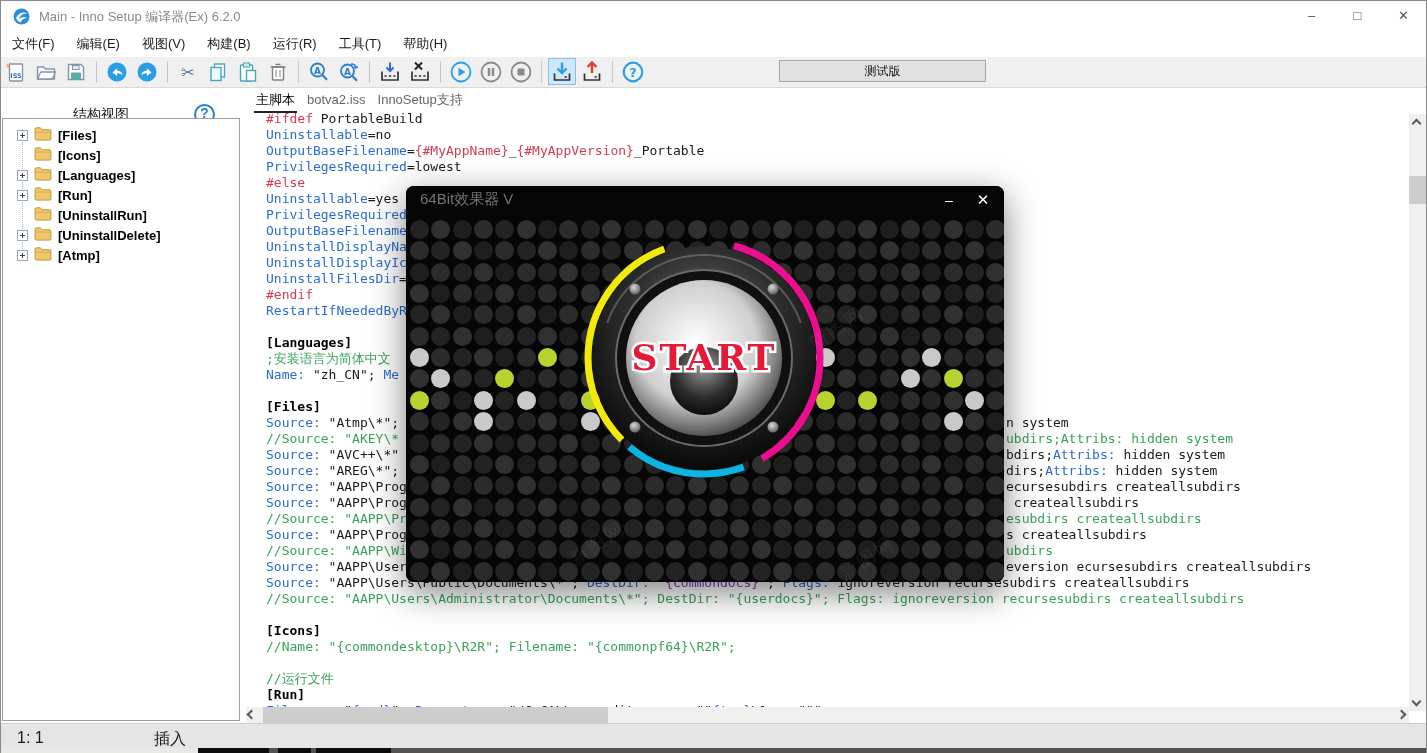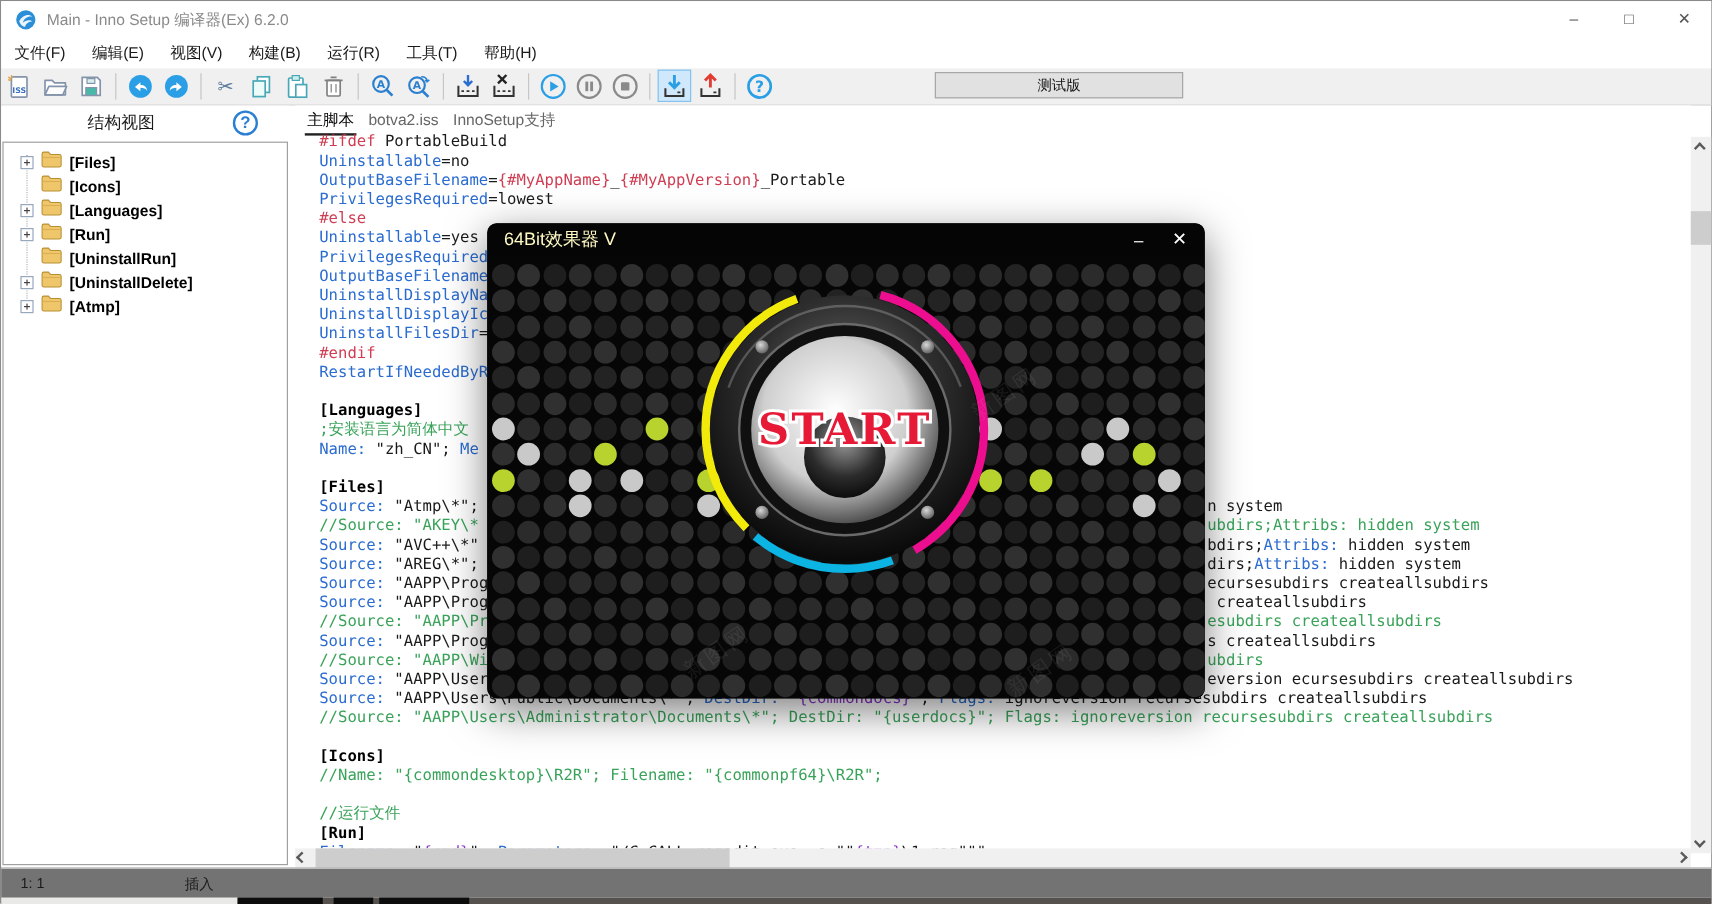--- a/index.html
+++ b/index.html
@@ -29,21 +29,21 @@
   .tb-btn svg { margin-top:1px; }
   .tb-btn.active { background:#cfe8fb; border:1px solid #84c3ee; }
   .tb-sep { display:inline-block; vertical-align:top; width:1px; height:22px;
     background:#c6c6c6; margin:4px 5px 0 5px; }
   #test-btn { position:absolute; left:778px; top:59px; width:207px; height:22px;
     background:#e1e1e1; border:1px solid #a7a7a7; font-size:12px; color:#111;
     text-align:center; line-height:20px; }
 
   
   #sidebar { position:absolute; left:0; top:87px; width:240px; height:634px; background:#fff; }
-  #sidebar-header { position:absolute; left:0; top:0; width:100%; height:30px; }
+  #sidebar-header { position:absolute; left:0; top:12px; width:100%; height:30px;font-family:Liberation Mono, monospace; }
   #sidebar-title { position:absolute; left:0; top:6px; width:200px; text-align:center;
     font-size:14px; color:#1a1a1a; }
   #sidebar-help { position:absolute; right:26px; top:4px; width:21px; height:21px;
     border:2px solid #2a7fd4; border-radius:50%; color:#2a7fd4; font-weight:bold;
     font-size:14px; text-align:center; line-height:17px; background:#fff; }
   #tree-panel { position:absolute; left:1px; top:30px; width:238px; height:603px;
     border:1px solid #a0a0a0; background:#fff; overflow:hidden; }
   #tree { position:relative; padding-top:6px; }
   .tree-row { position:relative; height:20px; line-height:20px; white-space:nowrap; }
   .tree-guide { position:absolute; left:19px; top:10px; bottom:10px; width:0;
@@ -77,35 +77,35 @@
   #hthumb { position:absolute; left:17px; top:0; width:345px; height:16px; background:#cdcdcd; }
   #harrow-l { position:absolute; left:2px; top:4px; transform:rotate(-45deg); }
   #harrow-r { position:absolute; right:4px; top:4px; transform:rotate(135deg); }
   #vscroll { position:absolute; left:1408px; top:113px; width:17px; height:597px; background:#f0f0f0; }
   #vthumb { position:absolute; left:0; top:62px; width:17px; height:28px; background:#cdcdcd; }
   #varrow-u { position:absolute; left:4px; top:6px; transform:rotate(45deg); }
   #varrow-d { position:absolute; left:4px; bottom:6px; transform:rotate(225deg); }
 
   
   #statusbar { position:absolute; left:0; top:722px; width:100%; height:25px;
-    background:#737373; border-top:1px solid #cfcfcf; font-size:12px; color:#1a1a1a; }
+    background:#e5e5e5; border-top:1px solid #cfcfcf; font-size:16px; color:#1a1a1a; }
   #status-pos { position:absolute; left:16px; top:5px; }
   #status-mode { position:absolute; left:153px; top:5px; }
   #grip { position:absolute; right:4px; bottom:3px; width:8px; height:8px;
     box-shadow:6px 6px 0 -5px #a8a8a8, 3px 6px 0 -5px #a8a8a8, 6px 3px 0 -5px #a8a8a8; }
   #bottomstrip { position:absolute; left:0; top:747px; width:100%; height:6px; background:#55514e; }
   .bseg { position:absolute; top:0; height:6px; background:#0c0c0c; }
   #bseg-light { position:absolute; left:0; top:0; width:197px; height:6px; background:#e9e9e7; }
 
   
   #dialog { position:absolute; left:405px; top:185px; width:598px; height:396px;
     background:#060606; border-radius:8px; overflow:hidden; z-index:10;
     box-shadow:0 10px 34px rgba(0,0,0,.5); }
   #dlg-titlebar { position:absolute; left:0; top:0; width:100%; height:28px; background:#050505; }
-  #dlg-title { position:absolute; left:14px; top:4px; font-size:15px; color:#fef9c3; }
+  #dlg-title { position:absolute; left:14px; top:4px; font-size:15px; color:#737373; }
   .dlg-ctl { position:absolute; top:0; width:26px; height:28px; color:#fff; text-align:center;
     line-height:28px; font-size:14px; }
   #dlg-min { right:42px; } #dlg-close { right:8px; font-size:15px; }
   #dots { position:absolute; left:0; top:28px; width:100%; height:368px; background:#060606; }
   .dot { position:absolute; width:19px; height:19px; border-radius:50%; }
   #speaker { position:absolute; left:173px; top:47px; width:250px; height:250px; }
   .wm { position:absolute; color:rgba(255,255,255,0.07); font-size:18px; letter-spacing:3px;
     transform:rotate(-35deg); z-index:5; }
 </style>
 </head>

